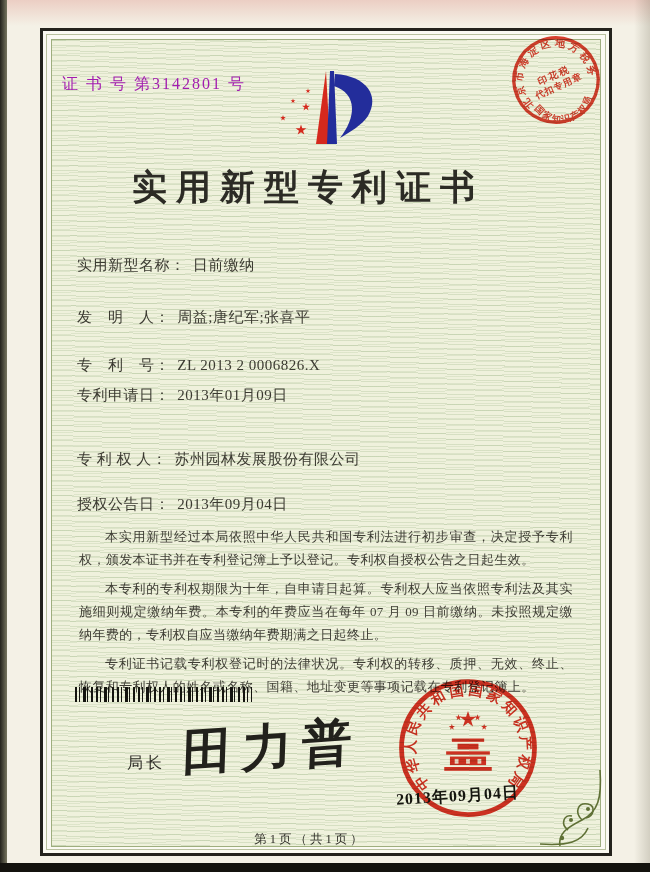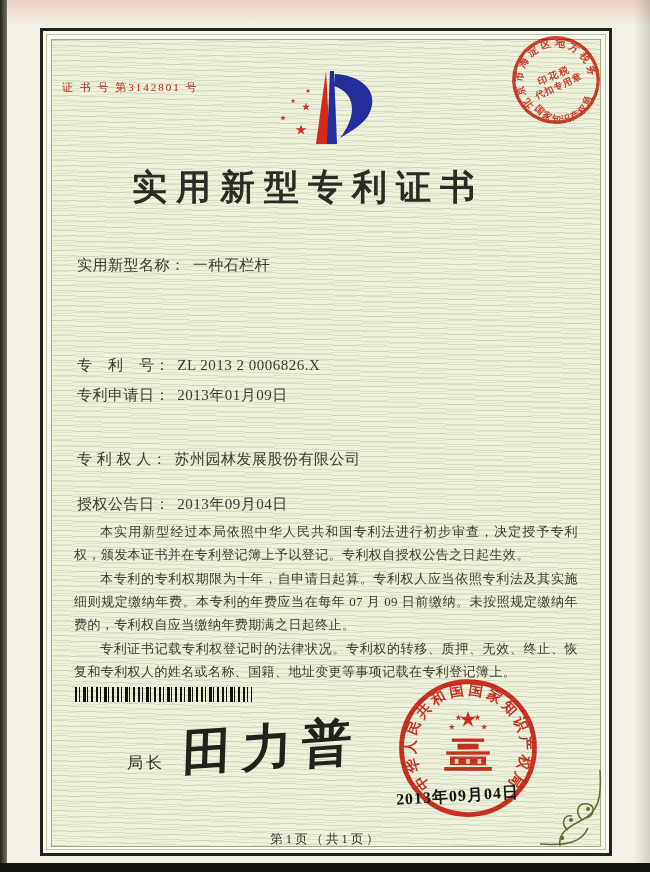--- a/index.html
+++ b/index.html
@@ -16,48 +16,48 @@
   
   .frame{position:absolute;left:40px;top:28px;width:572px;height:828px;box-sizing:border-box;
          border:3px solid #24231d;background:#fbfaf2;}
   .liner{position:absolute;inset:3px;border:1px solid #b9c19e;}
   .guilloche{position:absolute;left:51px;top:39px;width:550px;height:808px;box-sizing:border-box;
              border:1px solid #9eae7e;background-color:#eff1dc;
              background-image:
                repeating-linear-gradient(2deg,rgba(140,170,118,.25) 0 1px,rgba(140,170,118,0) 1px 5px),
                repeating-linear-gradient(178deg,rgba(140,170,118,.18) 0 1px,rgba(140,170,118,0) 1px 7px);}
   
-  .cert-no{position:absolute;left:62px;top:80px;font-size:11px;letter-spacing:2px;color:#b91c1c;z-index:2;}
+  .cert-no{position:absolute;left:62px;top:74px;font-size:16px;letter-spacing:2px;color:#a21caf;z-index:2;}
   .logo{position:absolute;left:272px;top:62px;width:116px;height:92px;z-index:2;}
   .title{position:absolute;left:40px;top:164px;width:536px;text-align:center;font-size:35px;
          font-weight:600;letter-spacing:9px;color:#2c2b25;z-index:2;}
   .field{position:absolute;left:77px;font-size:15px;color:#3b3a31;letter-spacing:.5px;z-index:2;white-space:nowrap;}
   .f1{top:256px}.f2{top:308px}.f3{top:356px}.f4{top:386px}.f5{top:450px}.f6{top:495px}
   .field .val{margin-left:3px;}
   .body-text{position:absolute;left:73px;top:519px;width:506px;font-size:13px;line-height:23px;
              letter-spacing:.4px;text-align:justify;color:#3e3d34;z-index:2;}
-  .body-text p{margin:1px;text-indent:2em;}
+  .body-text p{margin:6px;text-indent:2em;}
   .barcode{position:absolute;left:75px;top:687px;width:177px;height:15px;z-index:2;
     background-image:repeating-linear-gradient(90deg,
       #14140f 0px,#14140f 2px,transparent 2px,transparent 4px,
       #14140f 4px,#14140f 5px,transparent 5px,transparent 8px,
       #14140f 8px,#14140f 11px,transparent 11px,transparent 12px,
       #14140f 12px,#14140f 13px,transparent 13px,transparent 16px,
       #14140f 16px,#14140f 18px,transparent 18px,transparent 21px);}
   .sig-role{position:absolute;left:127px;top:753px;font-size:16px;letter-spacing:3px;color:#2e2d27;z-index:2;}
   .sig-name{position:absolute;left:182px;top:714px;font-size:50px;font-weight:700;letter-spacing:10px;
             color:#22211c;transform:rotate(-4deg) skewX(-6deg);z-index:2;}
   .seal-big{position:absolute;left:392px;top:672px;width:152px;height:152px;z-index:3;
             mix-blend-mode:multiply;opacity:.95;}
   .seal-date{position:absolute;left:396px;top:786px;font-size:16px;font-weight:700;letter-spacing:1px;
              color:#15150f;transform:rotate(-3.5deg);z-index:4;}
   .seal-tax{position:absolute;left:510px;top:34px;width:92px;height:92px;transform:rotate(-24deg);
             z-index:3;mix-blend-mode:multiply;opacity:.92;}
   .flourish{position:absolute;left:538px;top:768px;width:66px;height:80px;z-index:2;}
-  .footer{position:absolute;left:40px;top:831px;width:572px;text-align:center;font-size:12.5px;
+  .footer{position:absolute;left:24px;top:831px;width:572px;text-align:center;font-size:12.5px;
           letter-spacing:3px;color:#2f2e28;z-index:2;}
 </style>
 </head>
 <body>
 
 <div class="page">
   <div class="frame">
     <div class="liner"></div>
   </div>
   <div class="guilloche"></div>
@@ -79,21 +79,25 @@
         <use href="#st" transform="translate(11,56) scale(3)"></use>
         <use href="#st" transform="translate(29,68) scale(5.6)"></use>
       </g>
     </svg>
   </div>
 
   <div class="title">实用新型专利证书</div>
 
   <div class="field f1">
     <span class="lbl">实用新型名称：</span>
-    <span class="val">一种石栏杆</span>
+    <span class="val">日前缴纳</span>
+  </div>
+  <div class="field f2">
+    <span class="lbl">发　明　人：</span>
+    <span class="val">周益;唐纪军;张喜平</span>
   </div>
   <div class="field f3">
     <span class="lbl">专　利　号：</span>
     <span class="val">ZL 2013 2 0006826.X</span>
   </div>
   <div class="field f4">
     <span class="lbl">专利申请日：</span>
     <span class="val">2013年01月09日</span>
   </div>
   <div class="field f5">

